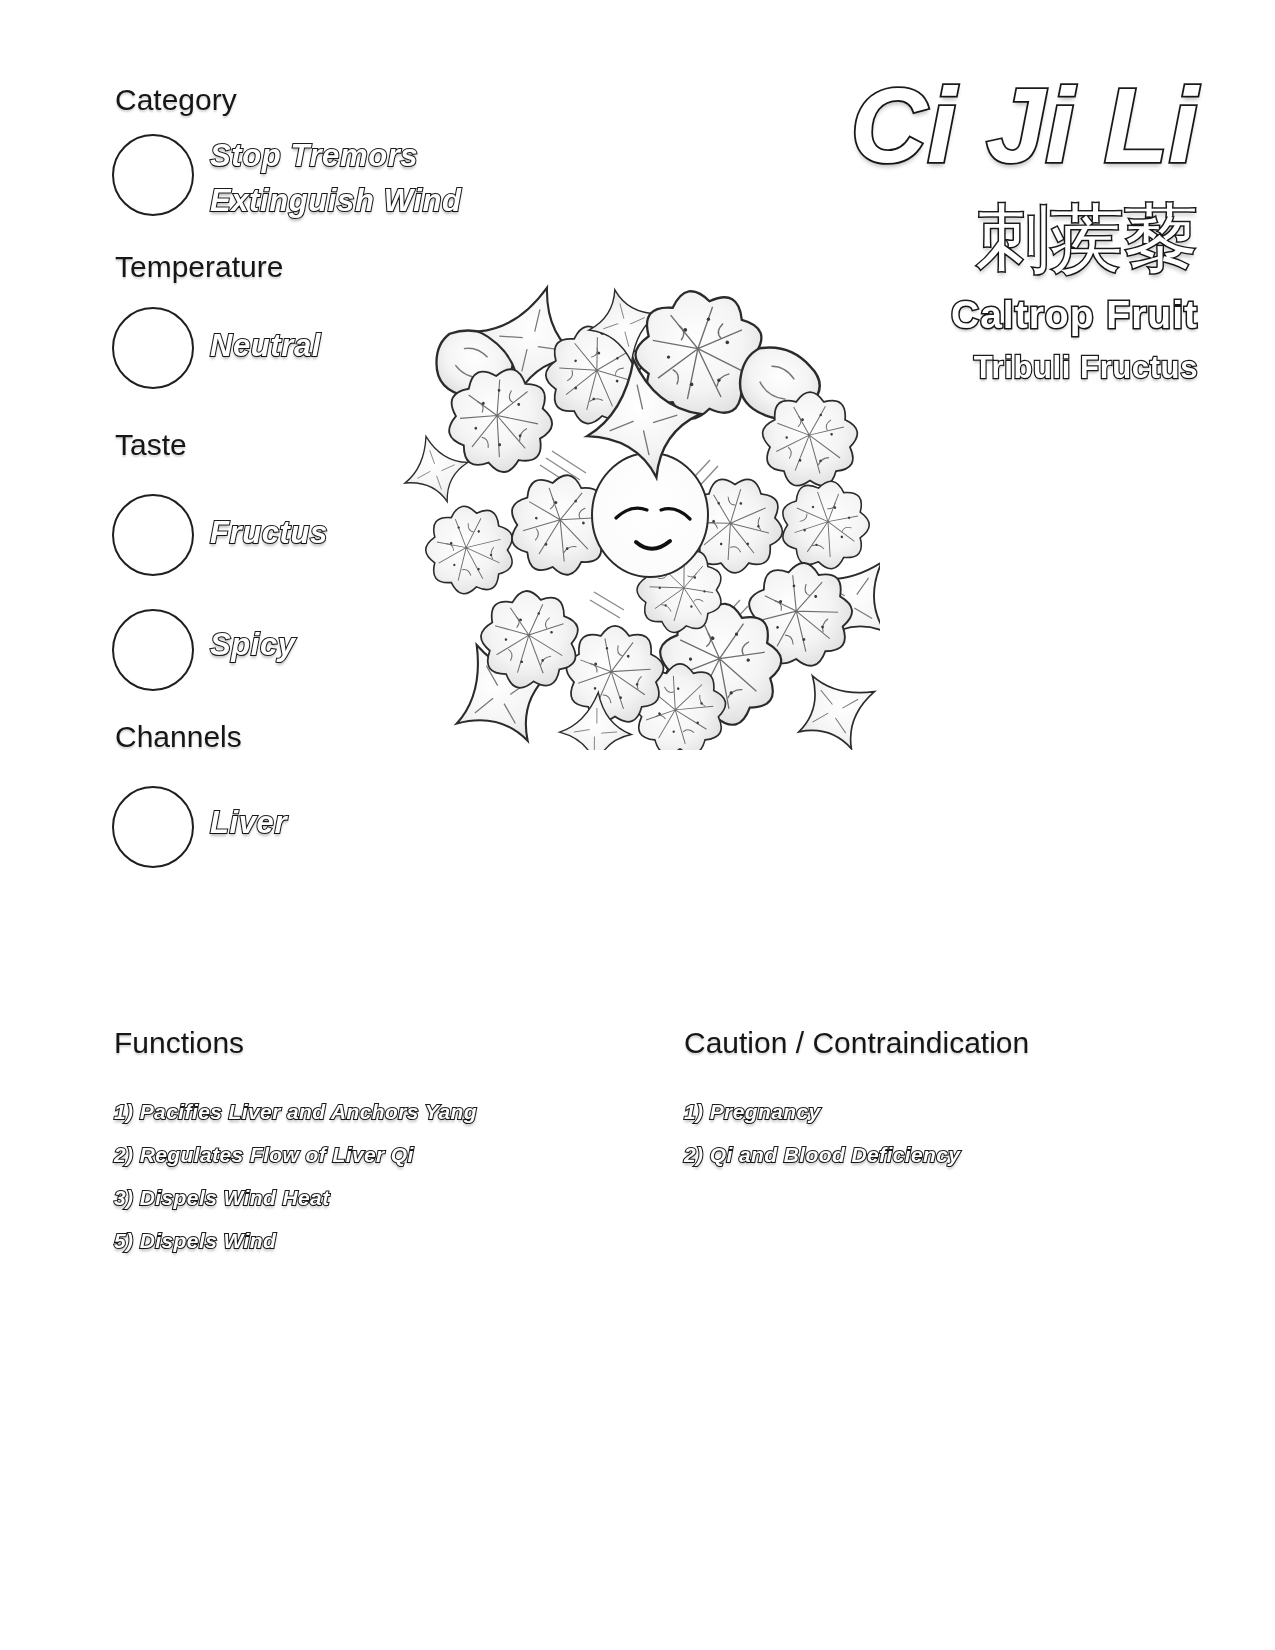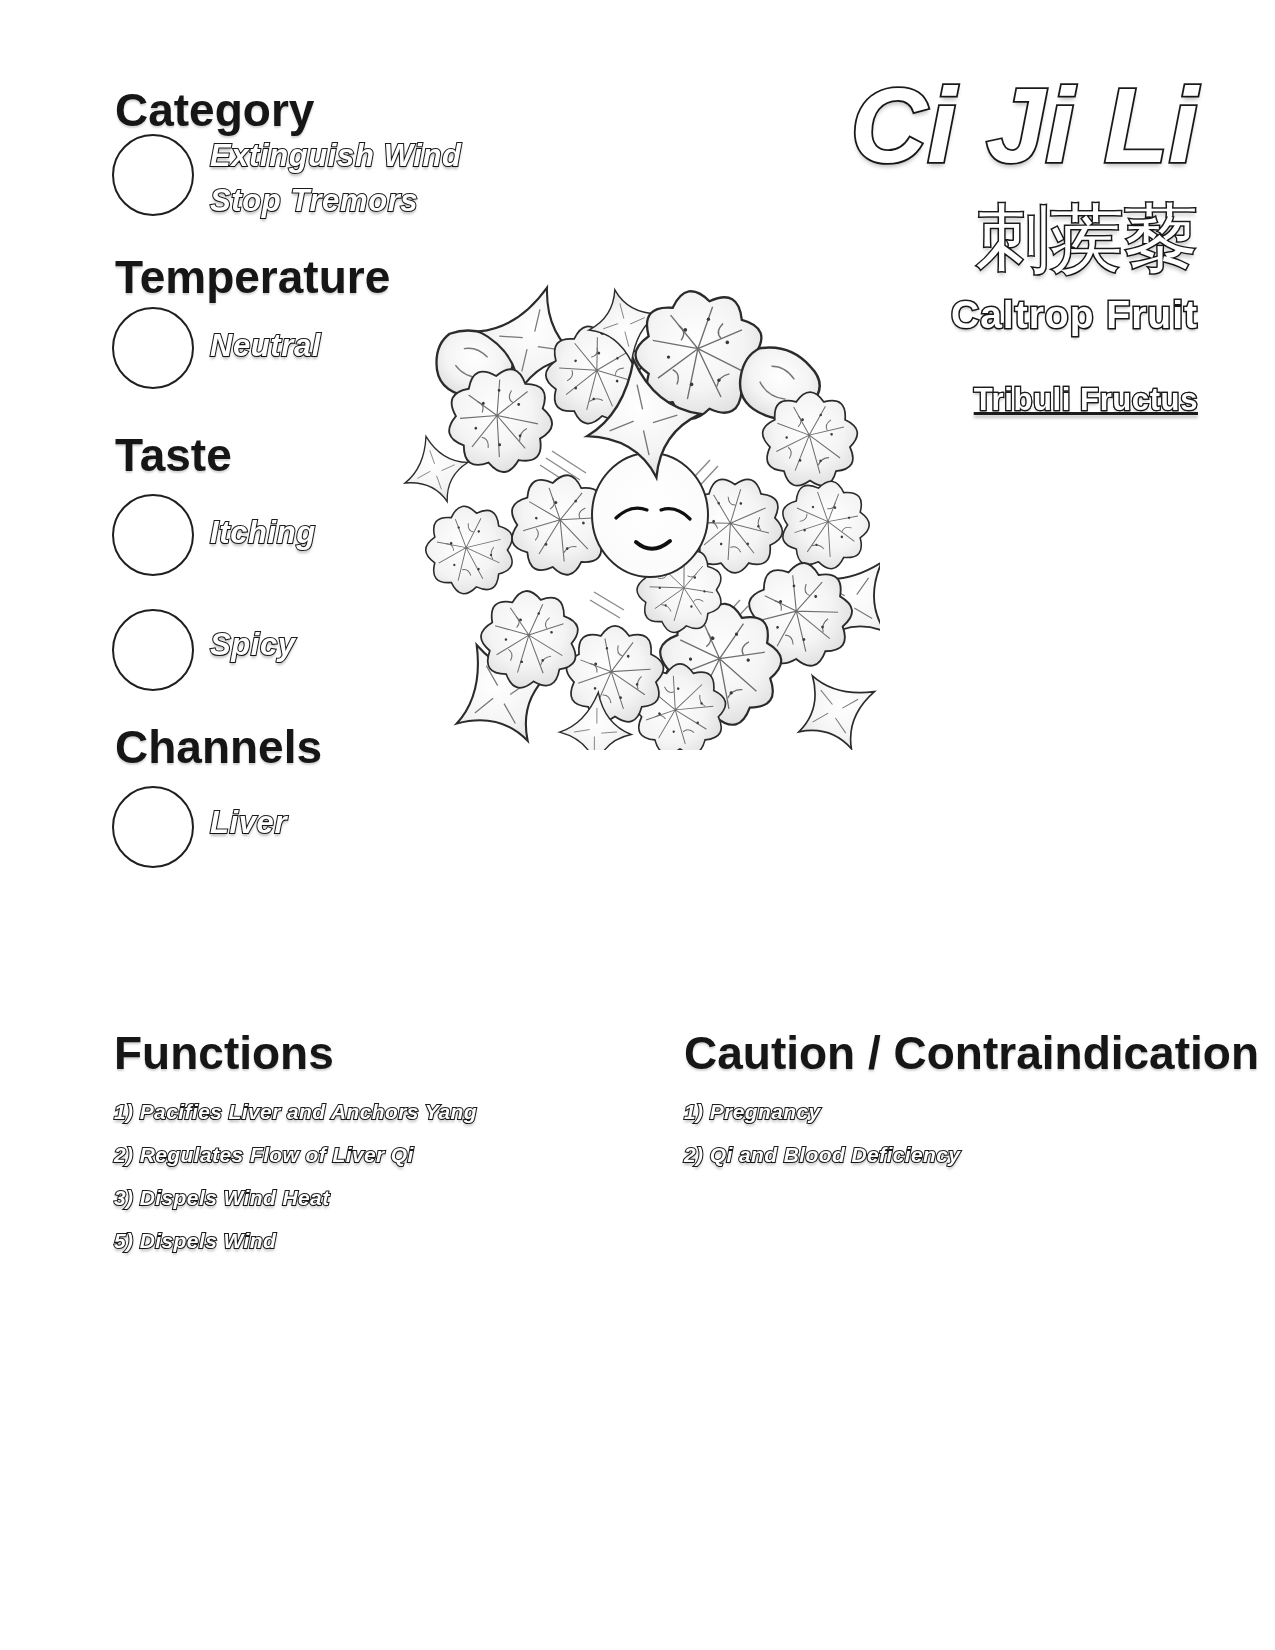--- a/index.html
+++ b/index.html
@@ -2,21 +2,21 @@
 <html><head>
 <meta charset="utf-8">
 <style>
   html,body{margin:0;padding:0;}
   body{
     width:1275px;height:1650px;position:relative;background:#ffffff;
     font-family:"Liberation Sans", sans-serif;overflow:hidden;
   }
   .abs{position:absolute;}
   .heading{
-    font-weight:bold;font-size:46px;color:#161616;white-space:nowrap;
+    font-weight:normal;font-size:30px;color:#161616;white-space:nowrap;
     text-shadow:0 2px 2px rgba(0,0,0,0.18);
   }
   .ol{ 
     font-weight:bold;font-style:italic;font-size:31px;line-height:45px;
     color:#ffffff;-webkit-text-stroke:2.1px #1b1b1b;paint-order:stroke fill;
     letter-spacing:0.6px;white-space:nowrap;
     text-shadow:0 3px 3px rgba(0,0,0,0.28);
   }
   .list{
     font-weight:bold;font-style:italic;font-size:21px;line-height:43px;
@@ -49,42 +49,42 @@
     color:#fff;-webkit-text-stroke:2.4px #1b1b1b;paint-order:stroke fill;
     letter-spacing:0.6px;text-shadow:0 3px 3px rgba(0,0,0,0.25);
   }
 </style>
 </head>
 <body>
 
 <div class="abs heading" style="left:115px;top:83px;">Category</div>
 <div class="abs bubble" style="left:112px;top:134px;"></div>
 <div class="abs ol" style="left:210px;top:133px;">
+  <div>Stop Tremors</div>
   <div>Extinguish Wind</div>
-  <div>Stop Tremors</div>
 </div>
 
 <div class="abs heading" style="left:115px;top:250px;">Temperature</div>
 <div class="abs bubble" style="left:112px;top:307px;"></div>
 <div class="abs ol" style="left:210px;top:323px;">Neutral</div>
 
 <div class="abs heading" style="left:115px;top:428px;">Taste</div>
 <div class="abs bubble" style="left:112px;top:494px;"></div>
-<div class="abs ol" style="left:210px;top:510px;">Itching</div>
+<div class="abs ol" style="left:210px;top:510px;">Fructus</div>
 <div class="abs bubble" style="left:112px;top:609px;"></div>
 <div class="abs ol" style="left:210px;top:622px;">Spicy</div>
 
 <div class="abs heading" style="left:115px;top:720px;">Channels</div>
 <div class="abs bubble" style="left:112px;top:786px;"></div>
 <div class="abs ol" style="left:210px;top:800px;">Liver</div>
 
 <div class="abs titleblock t-pinyin" style="top:72px;">Ci Ji Li</div>
 <div class="abs titleblock t-cjk" style="top:202px;">刺蒺藜</div>
 <div class="abs titleblock t-eng" style="top:295px;">Caltrop Fruit</div>
-<div class="abs titleblock t-lat" style="top:384px;text-decoration:underline;">Tribuli Fructus</div>
+<div class="abs titleblock t-lat" style="top:352px;">Tribuli Fructus</div>
 
 <svg class="abs" style="left:380px;top:270px;" width="500" height="480" viewBox="0 0 500 480" aria-hidden="true">
   <defs>
     <radialGradient id="gShade" cx="48%" cy="40%" r="68%">
       <stop offset="0%" stop-color="#ffffff"></stop>
       <stop offset="55%" stop-color="#f4f4f4"></stop>
       <stop offset="85%" stop-color="#e3e3e3"></stop>
       <stop offset="100%" stop-color="#cfcfcf"></stop>
     </radialGradient>
     <radialGradient id="gFace" cx="50%" cy="45%" r="70%">

